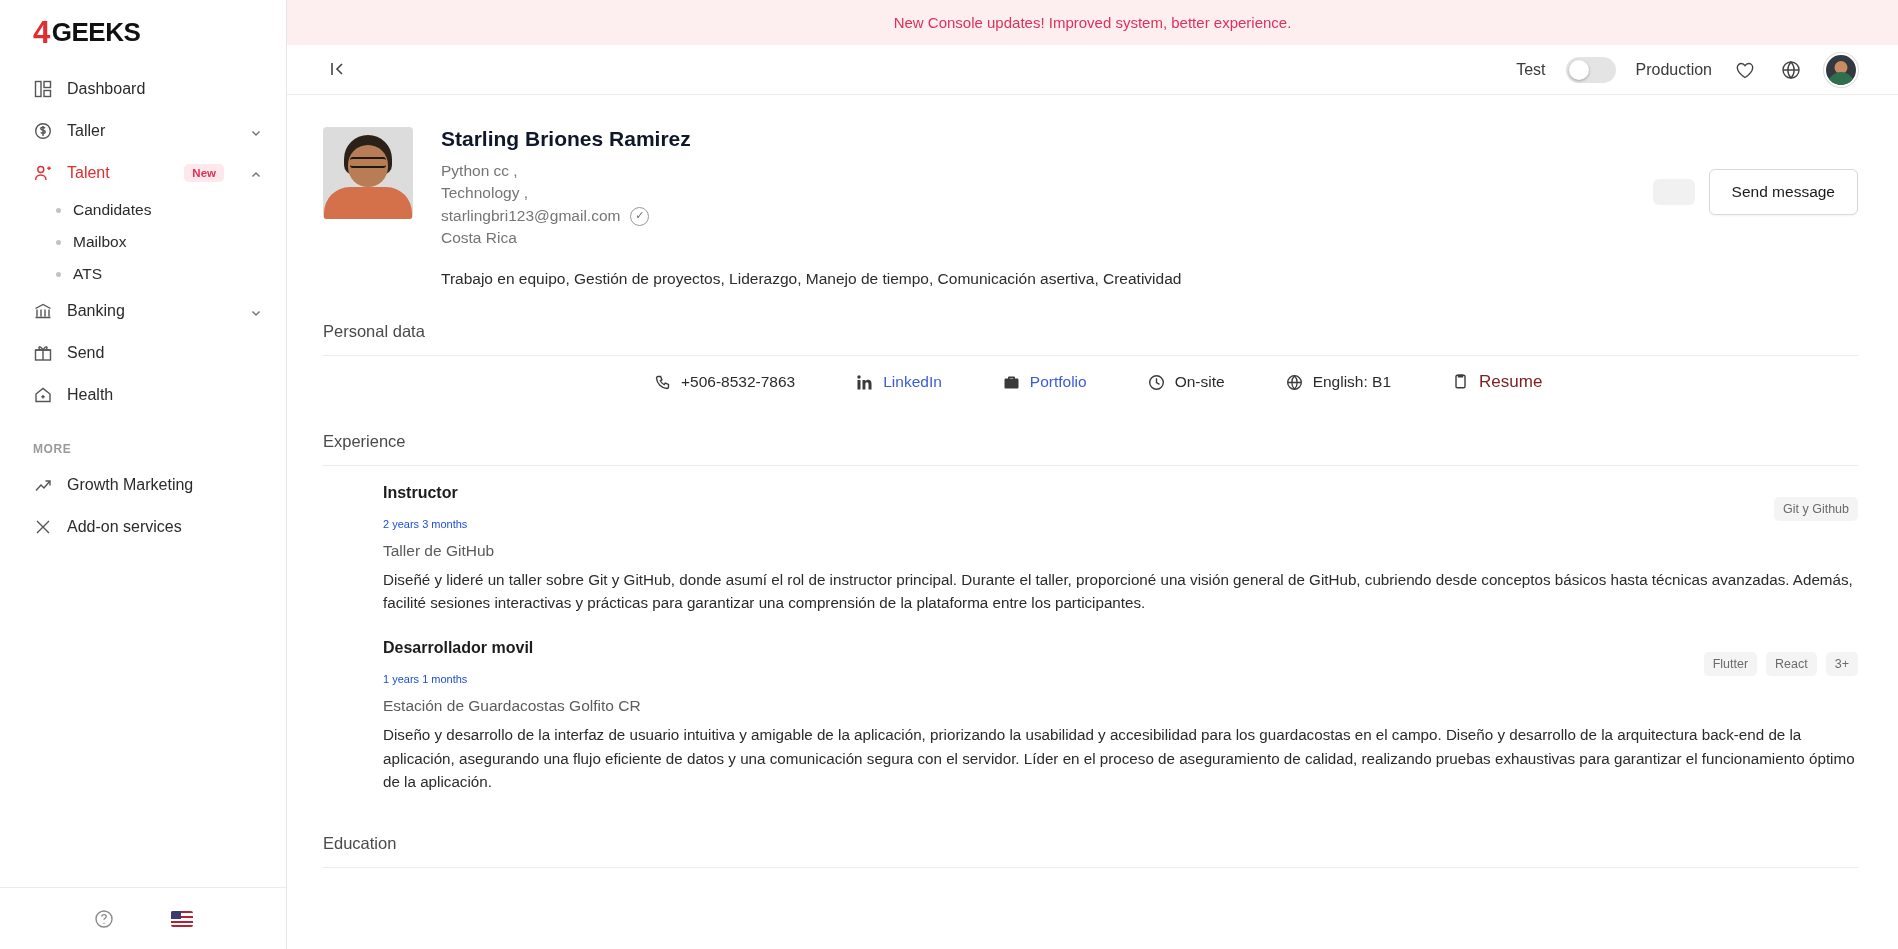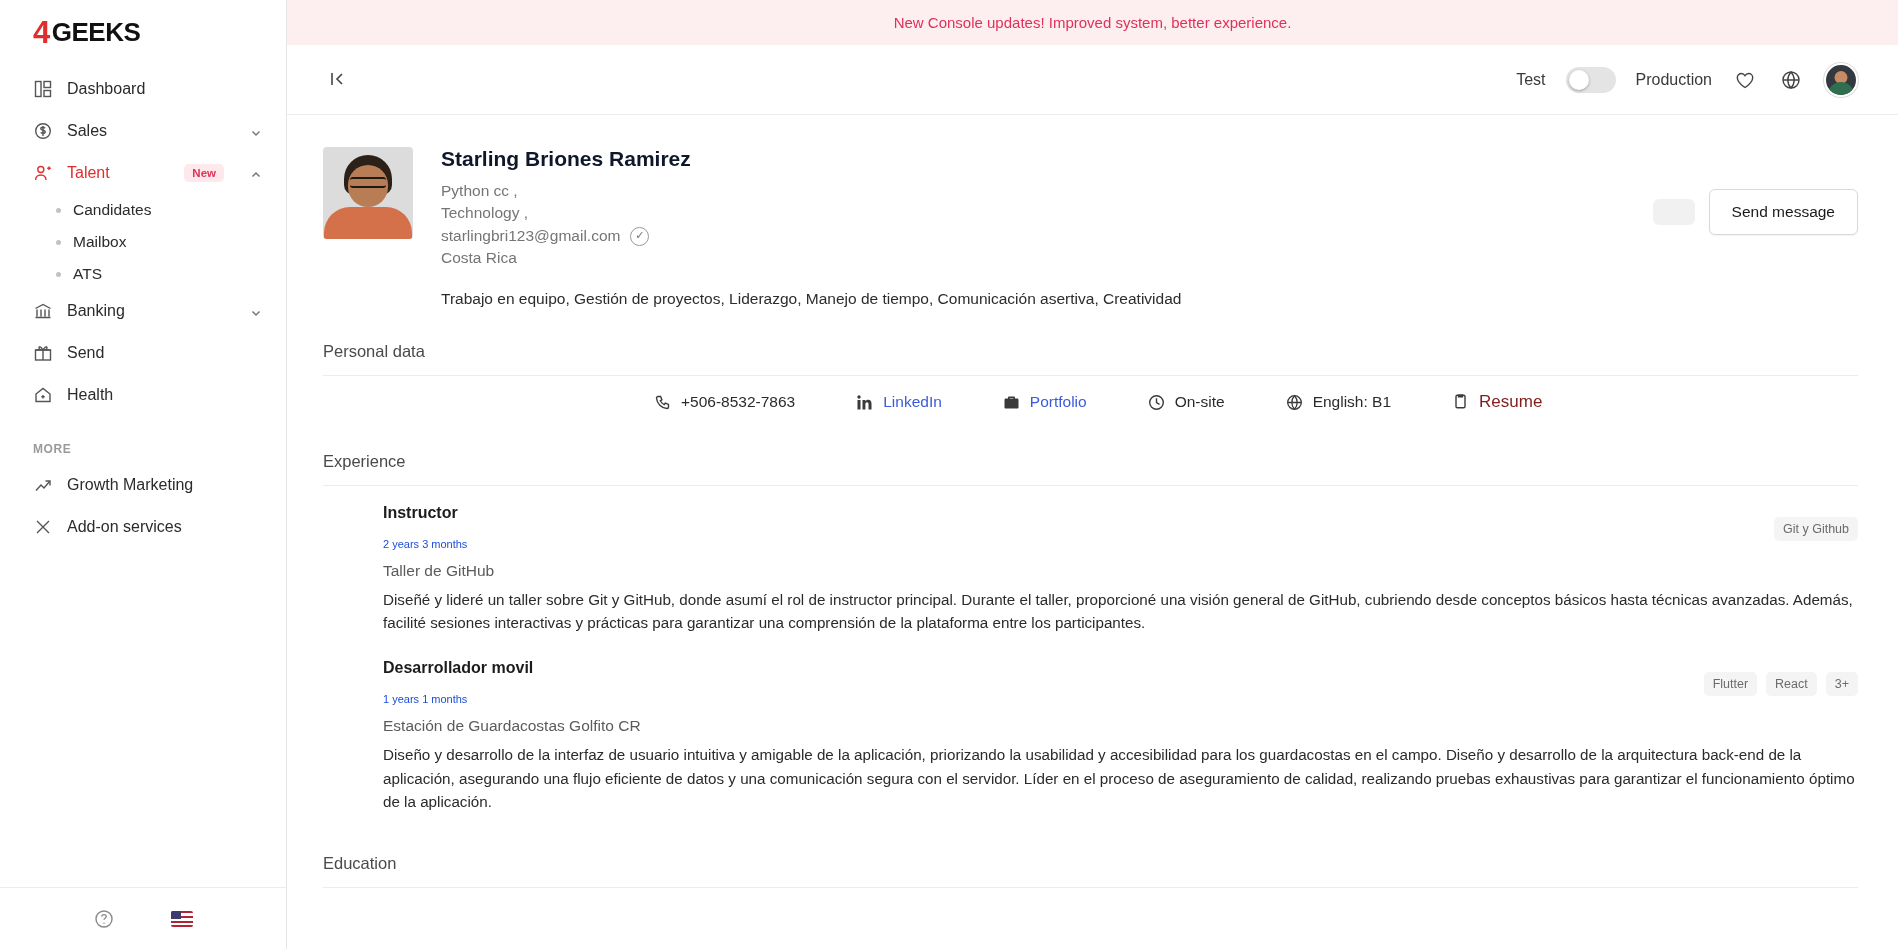--- a/index.html
+++ b/index.html
@@ -70,21 +70,21 @@
   .flag::before { content:""; position:absolute; left:0; top:0; width:10px; height:8px; background:#3c3b6e;}
 
   
   .main { flex: 1; display: flex; flex-direction: column; min-width: 0; height: 949px; }
   .announce {
     height: 45px; background: #fdeef0; color: #e0315a;
     display: flex; align-items: center; justify-content: center;
     font-size: 15px;
   }
   .topbar {
-    height: 70px; border-bottom: 1px solid #ececec;
+    height: 50px; border-bottom: 1px solid #ececec;
     display: flex; align-items: center; padding: 0 40px 0 40px;
     background: #fff;
   }
   .collapse-ico { width: 22px; height: 22px; color: #444; cursor: pointer; }
   .topbar-right { margin-left: auto; display: flex; align-items: center; gap: 20px; }
   .env-label { font-size: 16px; color: #3a3a3a; }
   .toggle {
     width: 50px; height: 26px; border-radius: 14px; background: #e4e4e4;
     position: relative; cursor: pointer;
   }
@@ -180,21 +180,21 @@
         <span class="nav-label">Dashboard</span>
       </div>
 
       <div class="nav-item">
         <span class="ico">
           <svg width="18" height="18" viewBox="0 0 18 18" fill="none" stroke="currentColor" stroke-width="1.4">
               <circle cx="9" cy="9" r="7.3"></circle>
               <path d="M11 6.2c-.6-.7-1.4-1-2.2-1-1.1 0-2 .6-2 1.5 0 2.1 4.4 1 4.4 3.1 0 .9-.9 1.6-2.1 1.6-.9 0-1.8-.4-2.3-1.1M9 4v10"></path>
             </svg>
         </span>
-        <span class="nav-label">Sales</span>
+        <span class="nav-label">Taller</span>
         <span class="chev">
           <svg width="12" height="12" viewBox="0 0 12 12" fill="none" stroke="currentColor" stroke-width="1.5">
               <path d="M2.5 4.5 6 8l3.5-3.5"></path>
             </svg>
         </span>
       </div>
 
       <div class="nav-item active">
         <span class="ico">
           <svg width="18" height="18" viewBox="0 0 18 18" fill="none" stroke="currentColor" stroke-width="1.4">

